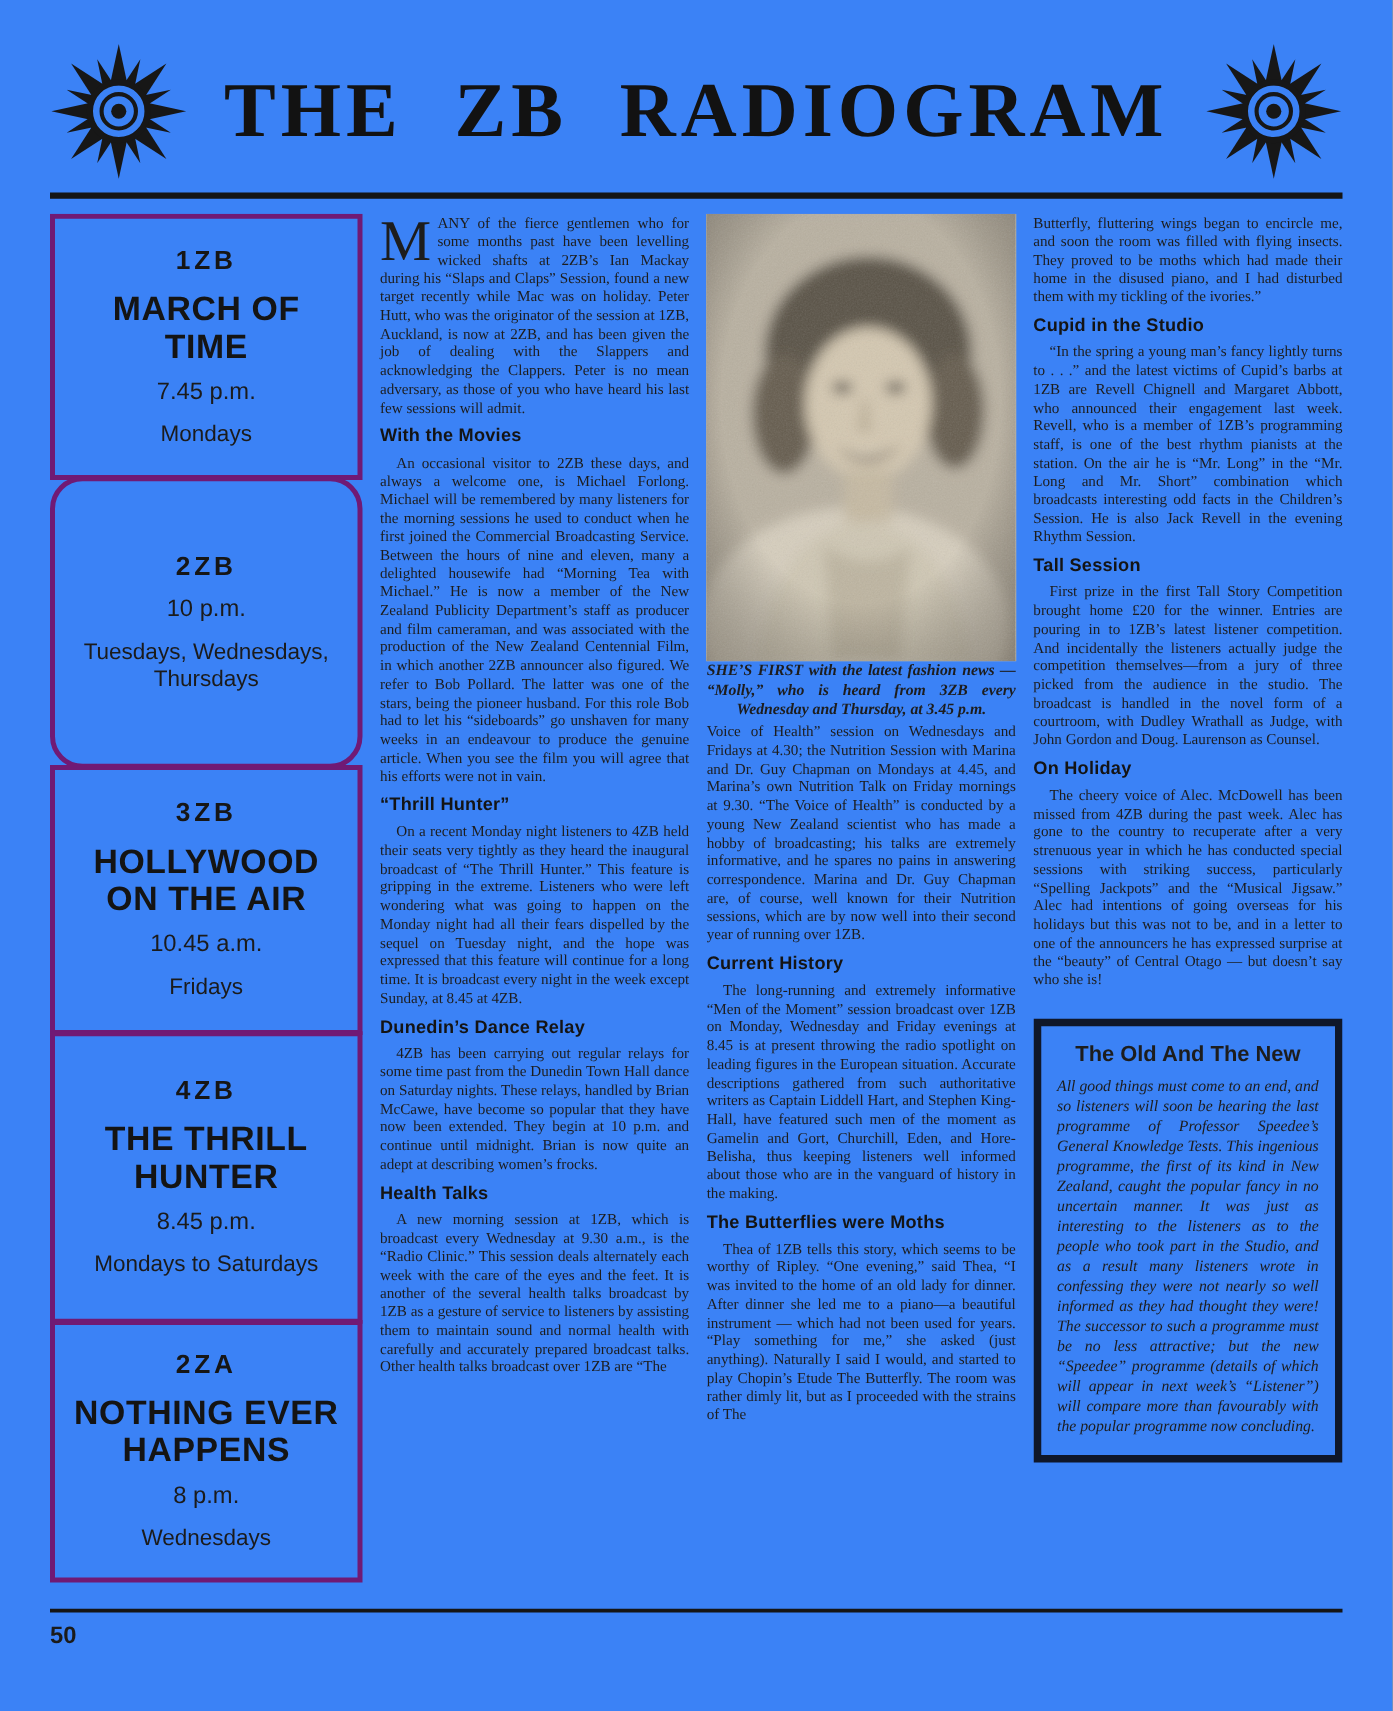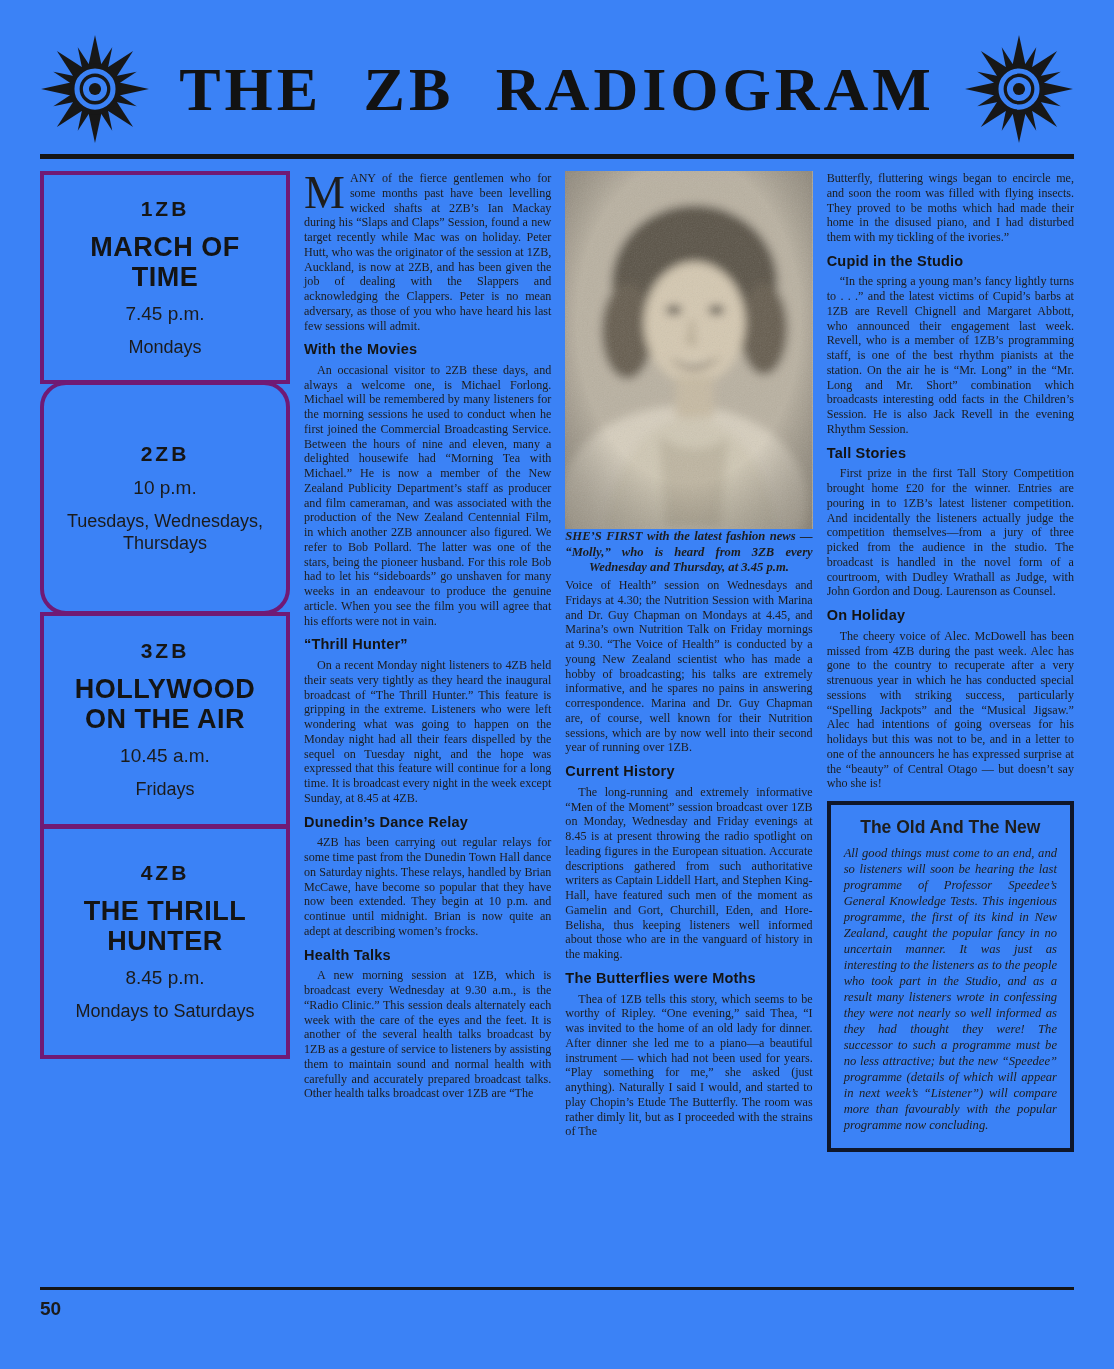--- a/index.html
+++ b/index.html
@@ -50,21 +50,21 @@
     font-family:"Liberation Serif", serif;
   }
   
   .photo { width:100%; height:358px; overflow:hidden; background:#b9b2a4; }
   .photo svg { width:100%; height:100%; display:block; }
   .caption {
     font-style:italic; font-weight:700; font-size:12.6px; line-height:1.25;
     margin:7px 0 9px 0; text-align:justify; text-align-last:center;
   }
   
-  .old-new-box { border:4px solid #0f172a; padding:10px 13px 12px 13px; margin-top:10px; }
+  .old-new-box { border:6px solid #0f172a; padding:10px 13px 12px 13px; margin-top:24px; }
   .old-new-box h3 {
     font-family:"Liberation Sans", sans-serif; font-weight:700; font-size:17.5px;
     text-align:center; margin:2px 0 8px 0;
   }
   .old-new-box p { font-style:italic; font-size:12.6px; line-height:1.27; text-align:justify; }
   
   .footer { margin-top:4px; }
   .footer-rule { height:2.5px; background:#151515; }
   .footer-row { display:flex; justify-content:space-between; align-items:baseline; padding:8px 2px 0 0; }
   .page-num { font-family:"Liberation Sans", sans-serif; font-weight:700; font-size:19px; }
@@ -136,20 +136,26 @@
         <div class="station">3ZB</div>
         <div class="prog-title">HOLLYWOOD ON THE AIR</div>
         <div class="prog-time">10.45 a.m.</div>
         <div class="prog-days">Fridays</div>
       </section>
       <section class="program-box">
         <div class="station">4ZB</div>
         <div class="prog-title">THE THRILL HUNTER</div>
         <div class="prog-time">8.45 p.m.</div>
         <div class="prog-days">Mondays to Saturdays</div>
+      </section>
+      <section class="program-box">
+        <div class="station">2ZA</div>
+        <div class="prog-title">NOTHING EVER HAPPENS</div>
+        <div class="prog-time">8 p.m.</div>
+        <div class="prog-days">Wednesdays</div>
       </section>
     </aside>
 
     <div class="col">
       <p><span class="dropcap">M</span><span>ANY of the fierce gentlemen who for some months past have been levelling wicked shafts at 2ZB’s Ian Mackay during his “Slaps and Claps” Session, found a new target recently while Mac was on holiday. Peter Hutt, who was the originator of the session at 1ZB, Auckland, is now at 2ZB, and has been given the job of dealing with the Slappers and acknowledging the Clappers. Peter is no mean adversary, as those of you who have heard his last few sessions will admit.</span></p>
 
       <h3 class="sec">With the Movies</h3>
       <p class="body-ind">An occasional visitor to 2ZB these days, and always a welcome one, is Michael Forlong. Michael will be remembered by many listeners for the morning sessions he used to conduct when he first joined the Commercial Broadcasting Service. Between the hours of nine and eleven, many a delighted housewife had “Morning Tea with Michael.” He is now a member of the New Zealand Publicity Department’s staff as producer and film cameraman, and was associated with the production of the New Zealand Centennial Film, in which another 2ZB announcer also figured. We refer to Bob Pollard. The latter was one of the stars, being the pioneer husband. For this role Bob had to let his “sideboards” go unshaven for many weeks in an endeavour to produce the genuine article. When you see the film you will agree that his efforts were not in vain.</p>
 
       <h3 class="sec">“Thrill Hunter”</h3>
@@ -209,21 +215,21 @@
       <h3 class="sec">The Butterflies were Moths</h3>
       <p class="body-ind">Thea of 1ZB tells this story, which seems to be worthy of Ripley. “One evening,” said Thea, “I was invited to the home of an old lady for dinner. After dinner she led me to a piano—a beautiful instrument — which had not been used for years. “Play something for me,” she asked (just anything). Naturally I said I would, and started to play Chopin’s Etude The Butterfly. The room was rather dimly lit, but as I proceeded with the strains of The</p>
     </div>
 
     <div class="col">
       <p>Butterfly, fluttering wings began to encircle me, and soon the room was filled with flying insects. They proved to be moths which had made their home in the disused piano, and I had disturbed them with my tickling of the ivories.”</p>
 
       <h3 class="sec">Cupid in the Studio</h3>
       <p class="body-ind">“In the spring a young man’s fancy lightly turns to . . .” and the latest victims of Cupid’s barbs at 1ZB are Revell Chignell and Margaret Abbott, who announced their engagement last week. Revell, who is a member of 1ZB’s programming staff, is one of the best rhythm pianists at the station. On the air he is “Mr. Long” in the “Mr. Long and Mr. Short” combination which broadcasts interesting odd facts in the Children’s Session. He is also Jack Revell in the evening Rhythm Session.</p>
 
-      <h3 class="sec">Tall Stories</h3>
+      <h3 class="sec">Tall Session</h3>
       <p class="body-ind">First prize in the first Tall Story Competition brought home £20 for the winner. Entries are pouring in to 1ZB’s latest listener competition. And incidentally the listeners actually judge the competition themselves—from a jury of three picked from the audience in the studio. The broadcast is handled in the novel form of a courtroom, with Dudley Wrathall as Judge, with John Gordon and Doug. Laurenson as Counsel.</p>
 
       <h3 class="sec">On Holiday</h3>
       <p class="body-ind">The cheery voice of Alec. McDowell has been missed from 4ZB during the past week. Alec has gone to the country to recuperate after a very strenuous year in which he has conducted special sessions with striking success, particularly “Spelling Jackpots” and the “Musical Jigsaw.” Alec had intentions of going overseas for his holidays but this was not to be, and in a letter to one of the announcers he has expressed surprise at the “beauty” of Central Otago — but doesn’t say who she is!</p>
 
       <section class="old-new-box">
         <h3>The Old And The New</h3>
         <p>All good things must come to an end, and so listeners will soon be hearing the last programme of Professor Speedee’s General Knowledge Tests. This ingenious programme, the first of its kind in New Zealand, caught the popular fancy in no uncertain manner. It was just as interesting to the listeners as to the people who took part in the Studio, and as a result many listeners wrote in confessing they were not nearly so well informed as they had thought they were! The successor to such a programme must be no less attractive; but the new “Speedee” programme (details of which will appear in next week’s “Listener”) will compare more than favourably with the popular programme now concluding.</p>
       </section>
     </div>

